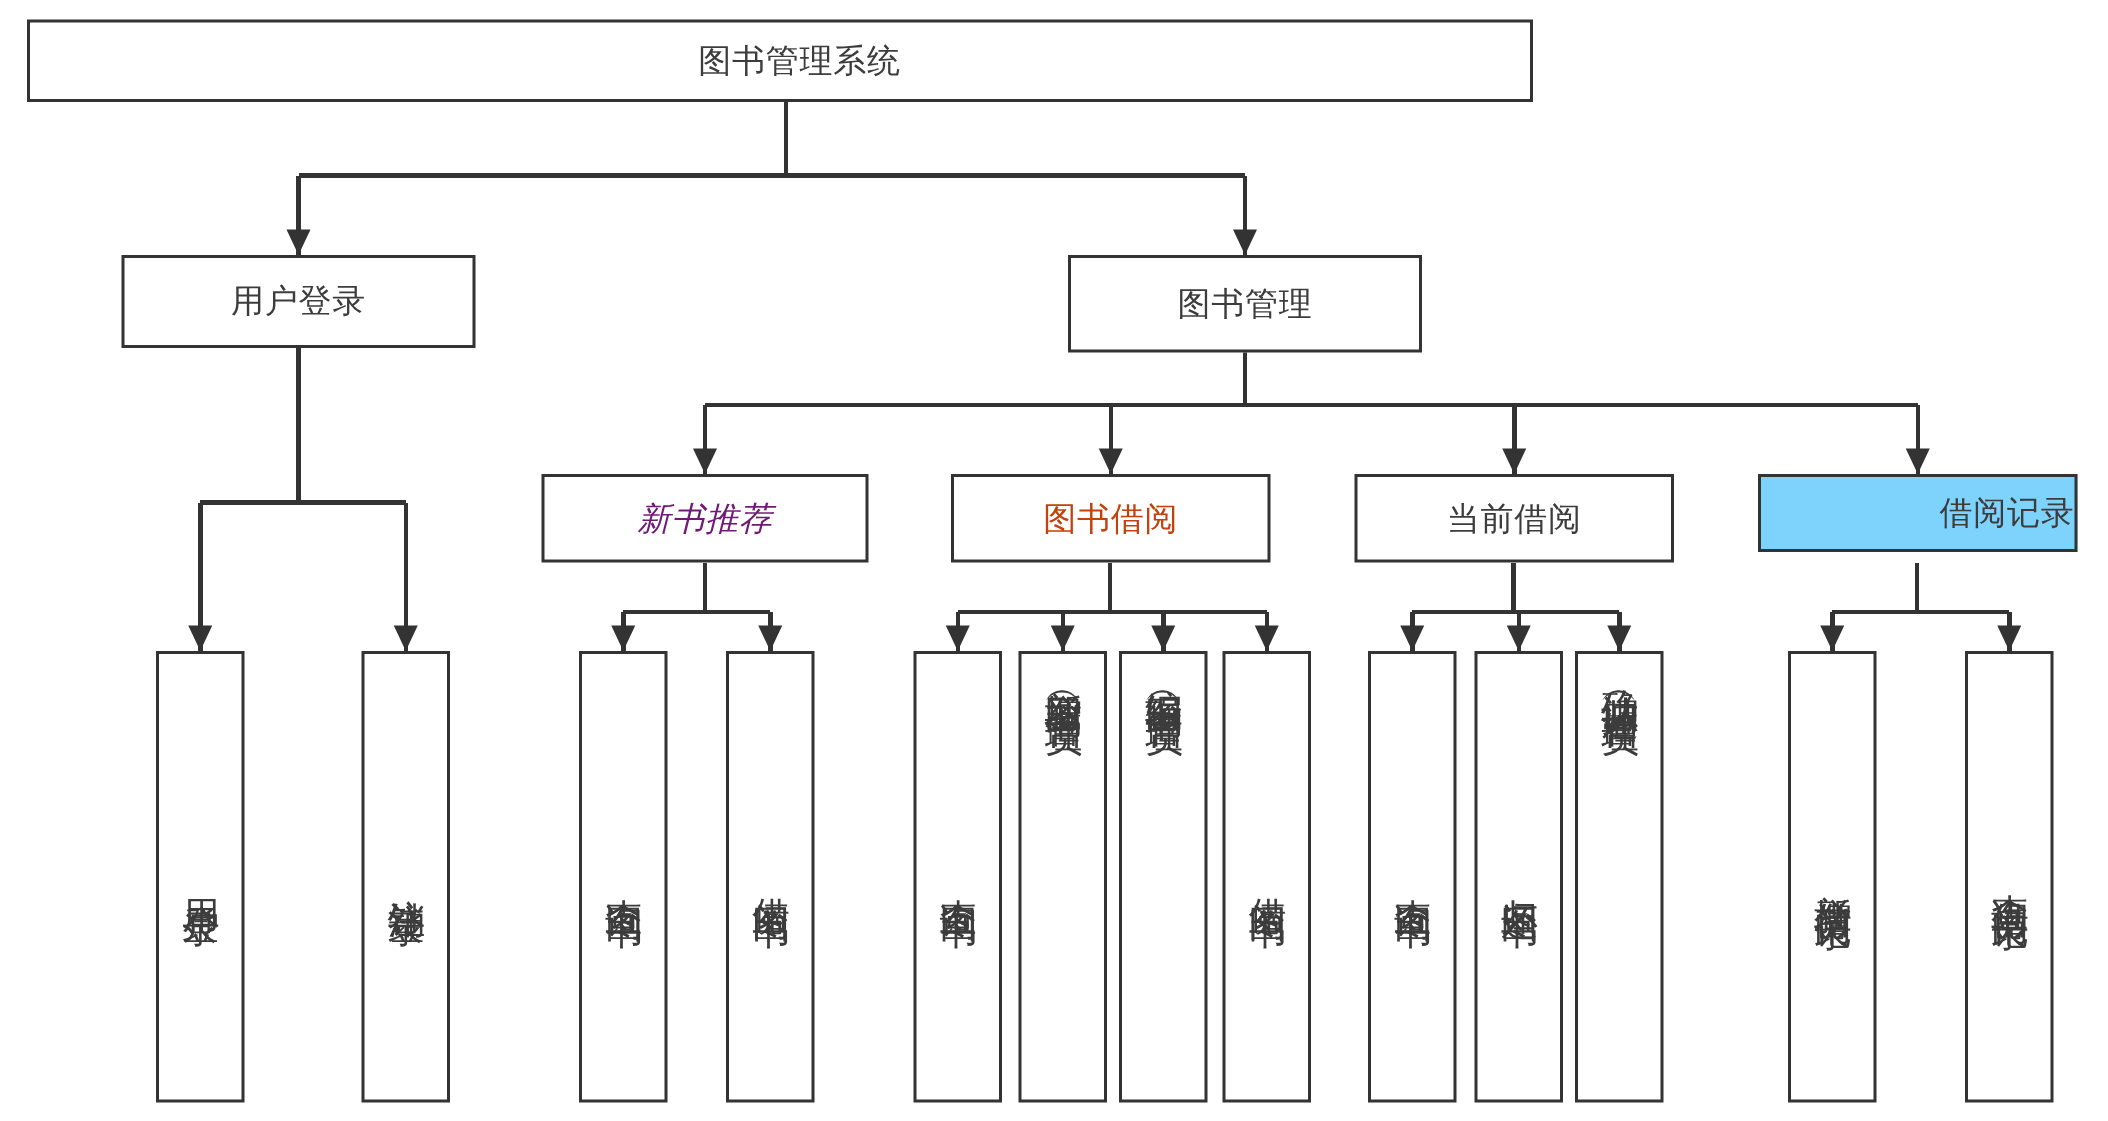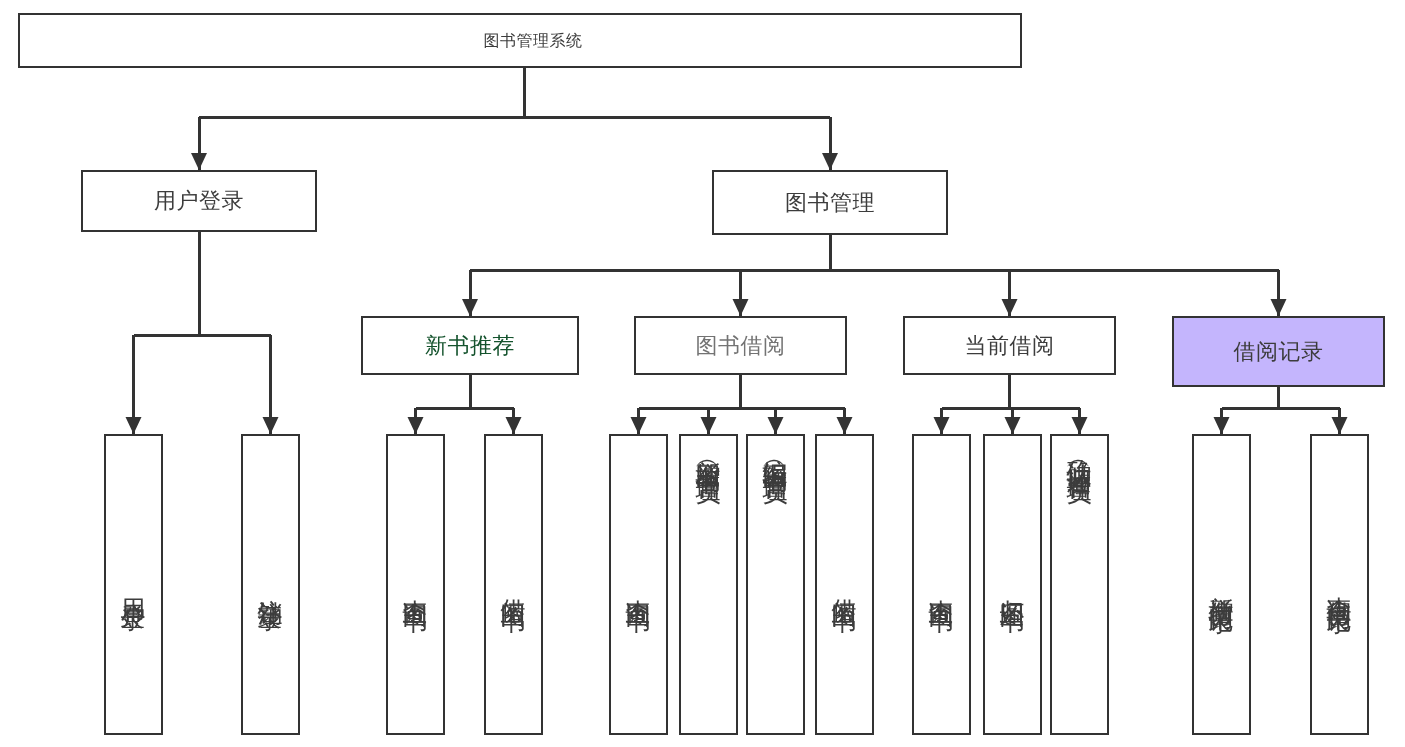--- a/index.html
+++ b/index.html
@@ -25,21 +25,21 @@
     overflow:hidden;
   }
   .node .lbl{
     color:#3c3c3c;
     letter-spacing:0.5px;
     white-space:pre;
     text-align:center;
   }
   
   .node.h .lbl{font-size:22px;line-height:26px;}
-  .node.root .lbl{font-size:16px;margin-left:26px;}
+  .node.root .lbl{font-size:22px;margin-left:26px;}
 
   
   .node.v{
     align-items:flex-start;
     justify-content:center;
     padding-top:0px;
   }
   .node.v .lbl{
     writing-mode:vertical-rl;
     text-orientation:upright;
@@ -125,29 +125,29 @@
       <div class="node h root" style="left: 18px; top: 13px; width: 1004px; height: 55px; border-color: rgb(51, 51, 51); background: rgb(255, 255, 255);">
         <span class="lbl" style="color: rgb(60, 60, 60);">图书管理系统</span>
       </div>
       <div class="node h" style="left: 81px; top: 170px; width: 236px; height: 62px; border-color: rgb(51, 51, 51); background: rgb(255, 255, 255);">
         <span class="lbl" style="color: rgb(60, 60, 60);">用户登录</span>
       </div>
       <div class="node h" style="left: 712px; top: 170px; width: 236px; height: 65px; border-color: rgb(51, 51, 51); background: rgb(255, 255, 255);">
         <span class="lbl" style="color: rgb(60, 60, 60);">图书管理</span>
       </div>
       <div class="node h" style="left: 361px; top: 316px; width: 218px; height: 59px; border-color: rgb(51, 51, 51); background: rgb(255, 255, 255);">
-        <span class="lbl" style="color: #14532d;">新书推荐</span>
+        <span class="lbl" style="color: #701a75; font-style: italic;">新书推荐</span>
       </div>
       <div class="node h" style="left: 634px; top: 316px; width: 213px; height: 59px; border-color: rgb(51, 51, 51); background: rgb(255, 255, 255);">
-        <span class="lbl" style="color: #737373;">图书借阅</span>
+        <span class="lbl" style="color: #c2410c;">图书借阅</span>
       </div>
       <div class="node h" style="left: 903px; top: 316px; width: 213px; height: 59px; border-color: rgb(51, 51, 51); background: rgb(255, 255, 255);">
         <span class="lbl" style="color: rgb(60, 60, 60);">当前借阅</span>
       </div>
-      <div class="node h" style="left: 1172px; top: 316px; width: 213px; height: 71px; border-color: rgb(51, 51, 51); background: #c4b5fd;">
+      <div class="node h" style="left: 1172px; top: 316px; width: 213px; height: 52px; border-color: rgb(51, 51, 51); background: #7dd3fc; justify-content: flex-end;">
         <span class="lbl" style="color: rgb(60, 60, 60);">借阅记录</span>
       </div>
       <div class="node v mid" style="left: 104px; top: 434px; width: 59px; height: 301px; border-color: rgb(51, 51, 51); background: rgb(255, 255, 255);">
         <span class="lbl" style="color: rgb(60, 60, 60);">用户登录</span>
       </div>
       <div class="node v mid" style="left: 241px; top: 434px; width: 59px; height: 301px; border-color: rgb(51, 51, 51); background: rgb(255, 255, 255);">
         <span class="lbl" style="color: rgb(60, 60, 60);">注销登录</span>
       </div>
       <div class="node v mid" style="left: 386px; top: 434px; width: 59px; height: 301px; border-color: rgb(51, 51, 51); background: rgb(255, 255, 255);">
         <span class="lbl" style="color: rgb(60, 60, 60);">查询图书</span>

